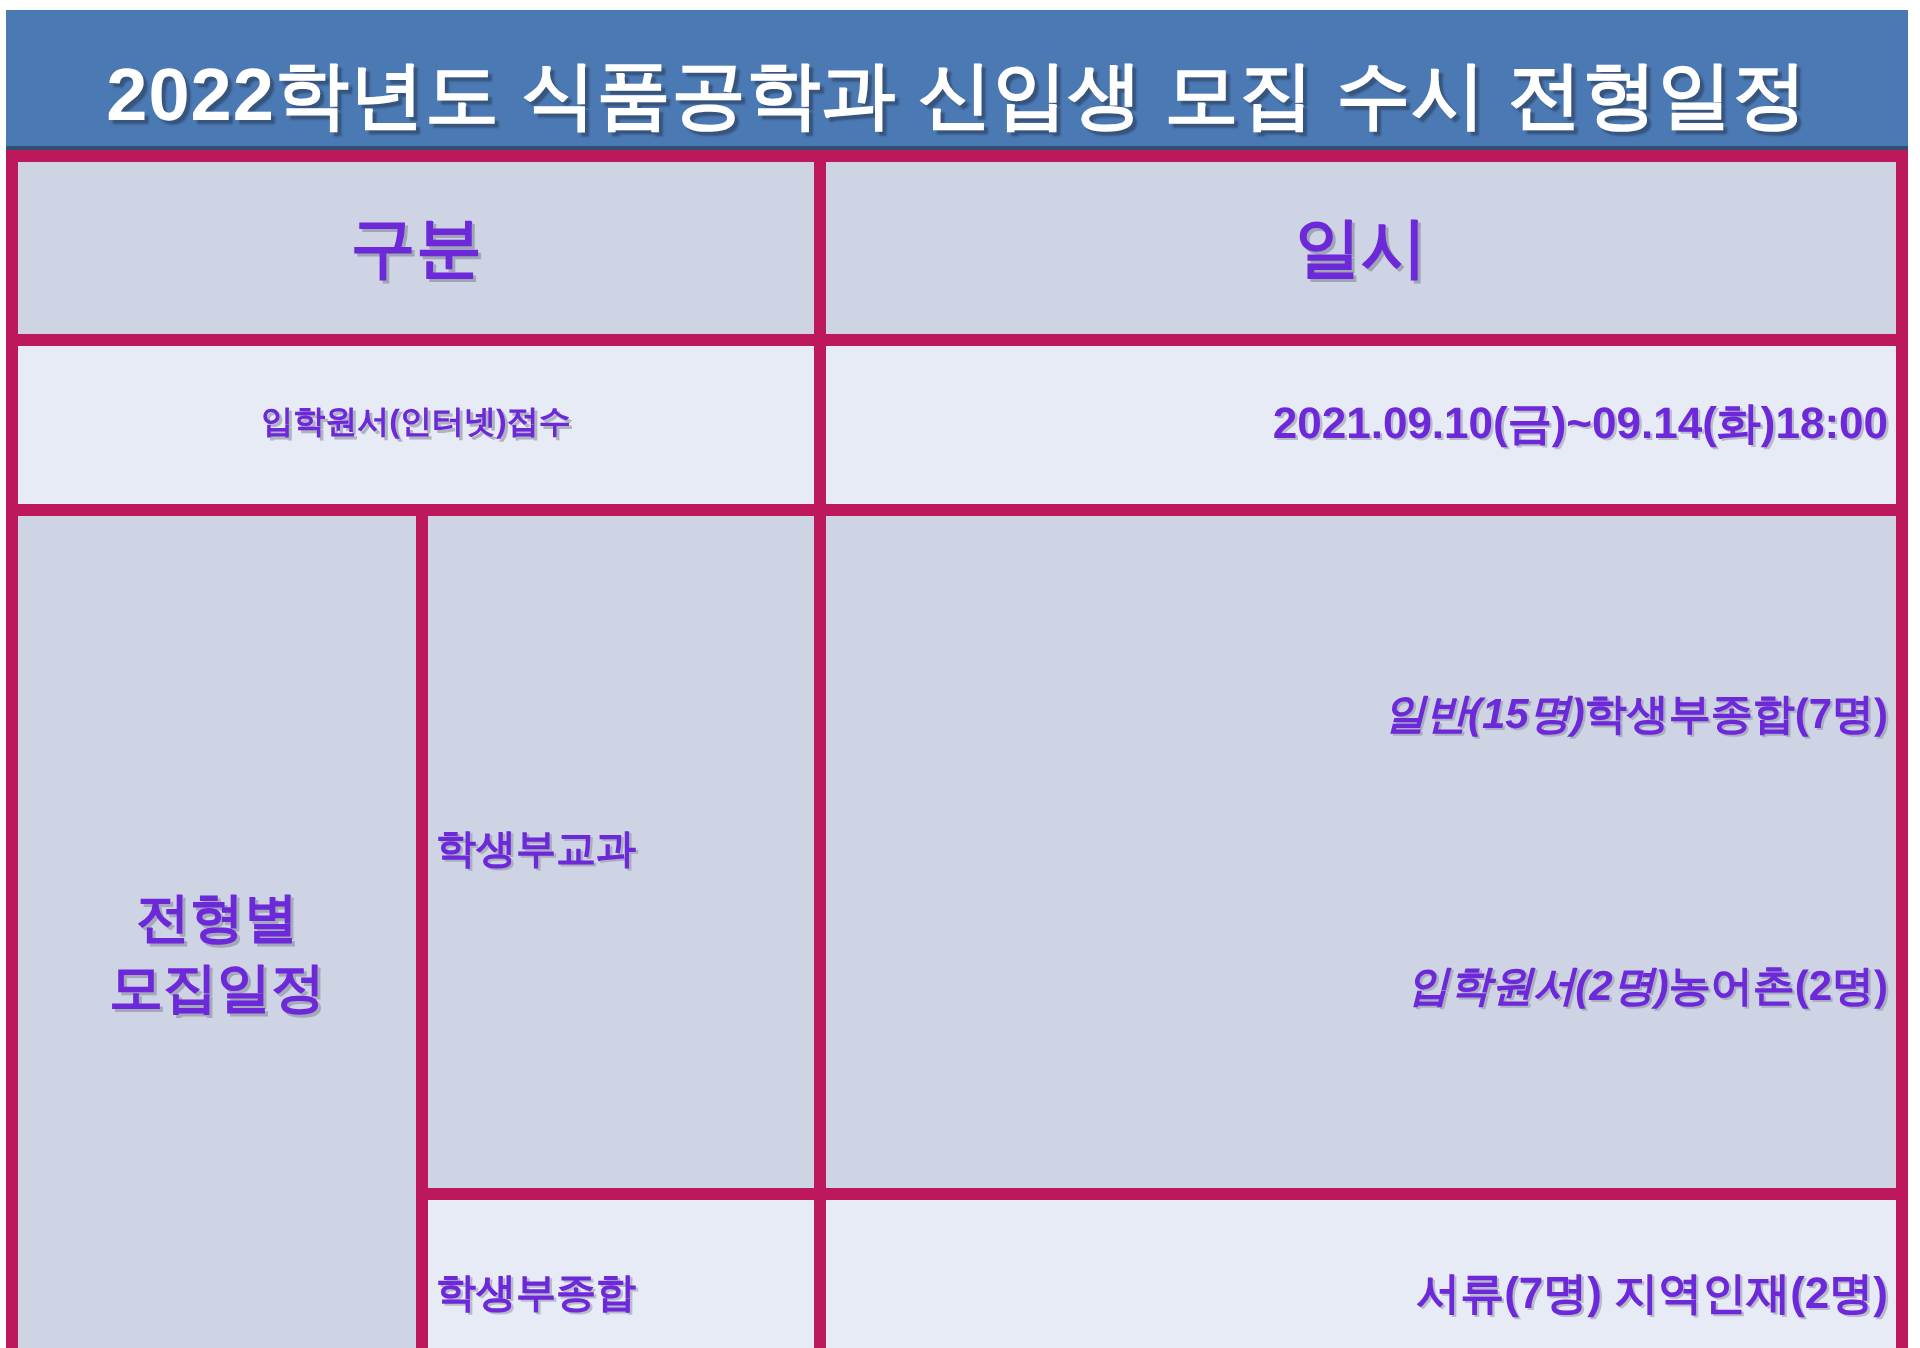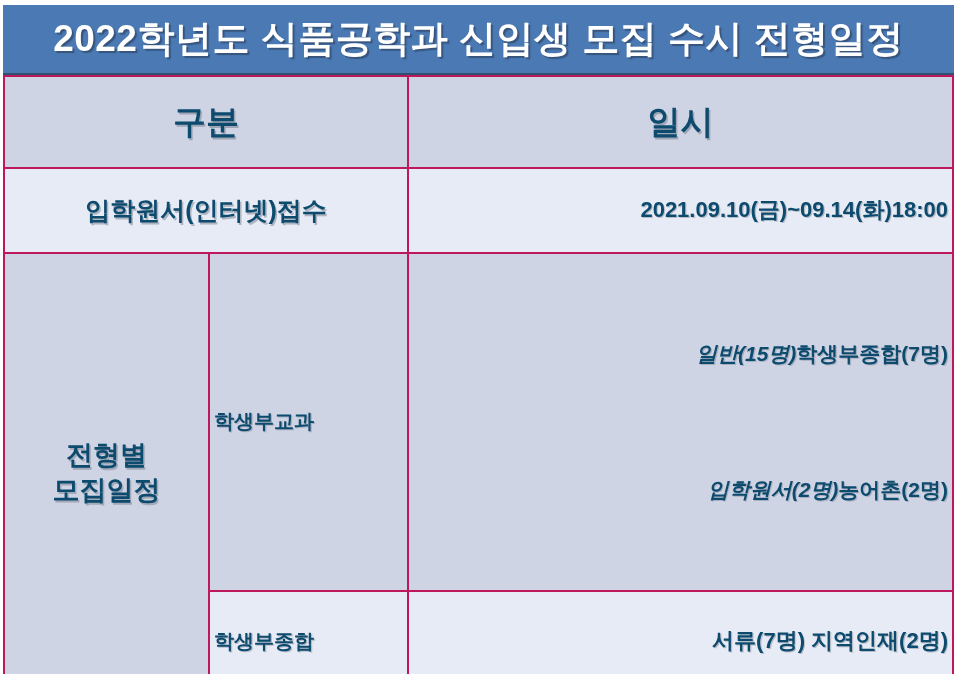--- a/index.html
+++ b/index.html
@@ -21,21 +21,21 @@
     box-sizing: border-box;
     padding: 5px 6px 8px 3px;
   }
 
   
   .title-banner {
     height: 70px;
     background: #4a79b4;
     border-bottom: 2px solid #2f4f73;
     display: flex;
-    align-items: center;
+    align-items: flex-end;
     justify-content: center;
     box-sizing: border-box;
   }
   .title-text {
     color: #ffffff;
     font-size: 37px;
     font-weight: bold;
     letter-spacing: 0.5px;
     white-space: nowrap;
     text-shadow: 2px 2px 1px rgba(40,55,80,0.55);
@@ -44,24 +44,24 @@
 
   
   table.schedule {
     width: 100%;
     border-collapse: collapse;
     table-layout: fixed;
     border: 1px solid #54575e;
   }
   table.schedule td,
   table.schedule th {
-    border: 2px solid #be185d;
+    border: 6px solid #be185d;
     padding: 4px;
     vertical-align: middle;
-    color: #0c4a6e;
+    color: #6d28d9;
     box-sizing: border-box;
   }
 
   .c-dark  { background: #ced4e4; }
   .c-light { background: #e7ebf5; }
 
   
   col.col-a { width: 205px; }
   col.col-b { width: 199px; }
   col.col-c { width: auto; }
@@ -78,21 +78,21 @@
   
   .cat-cell {
     text-align: center;
     font-size: 27px;
     font-weight: bold;
     line-height: 1.30;
     text-shadow: 1.5px 1.5px 0 rgba(120,125,140,0.5);
     padding: 0 4px;
   }
   .cat-cell.small {
-    font-size: 25px;
+    font-size: 16px;
     margin-left: 19px;
   }
 
   
   .sub-cell {
     text-align: left;
     font-size: 20px;
     font-weight: bold;
     line-height: 1.25;
     text-shadow: 1.2px 1.2px 0 rgba(125,130,145,0.45);

